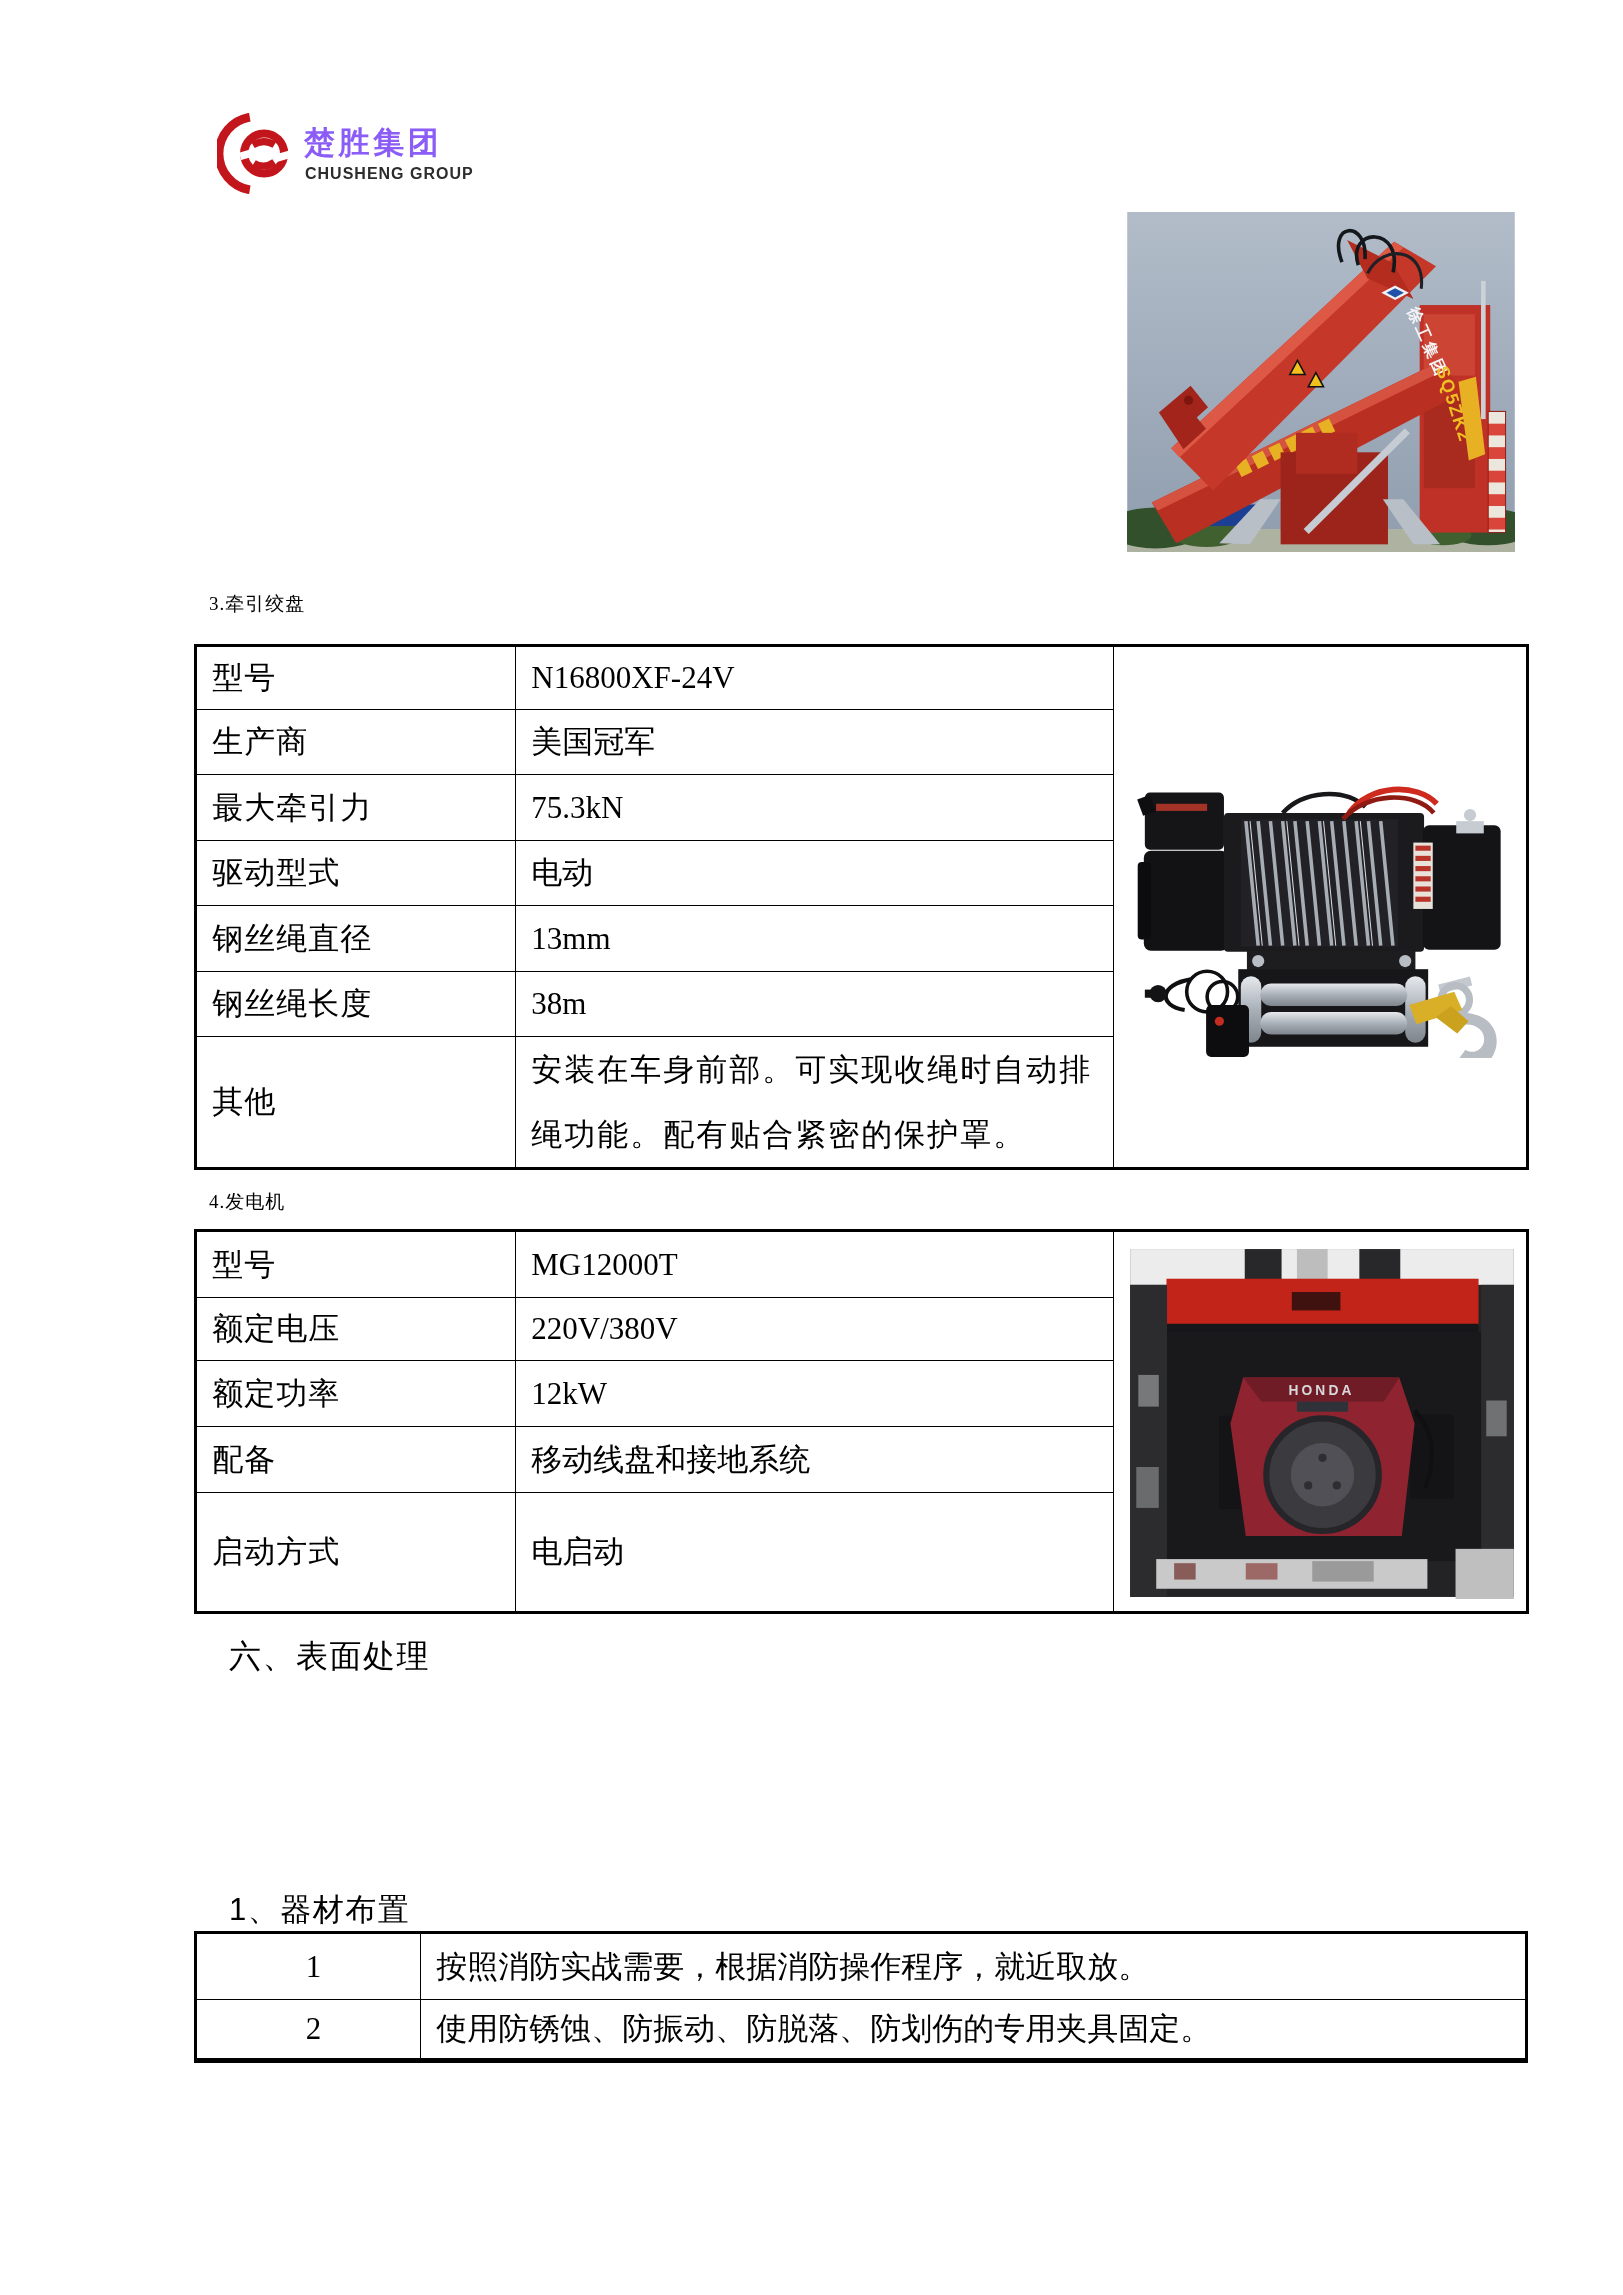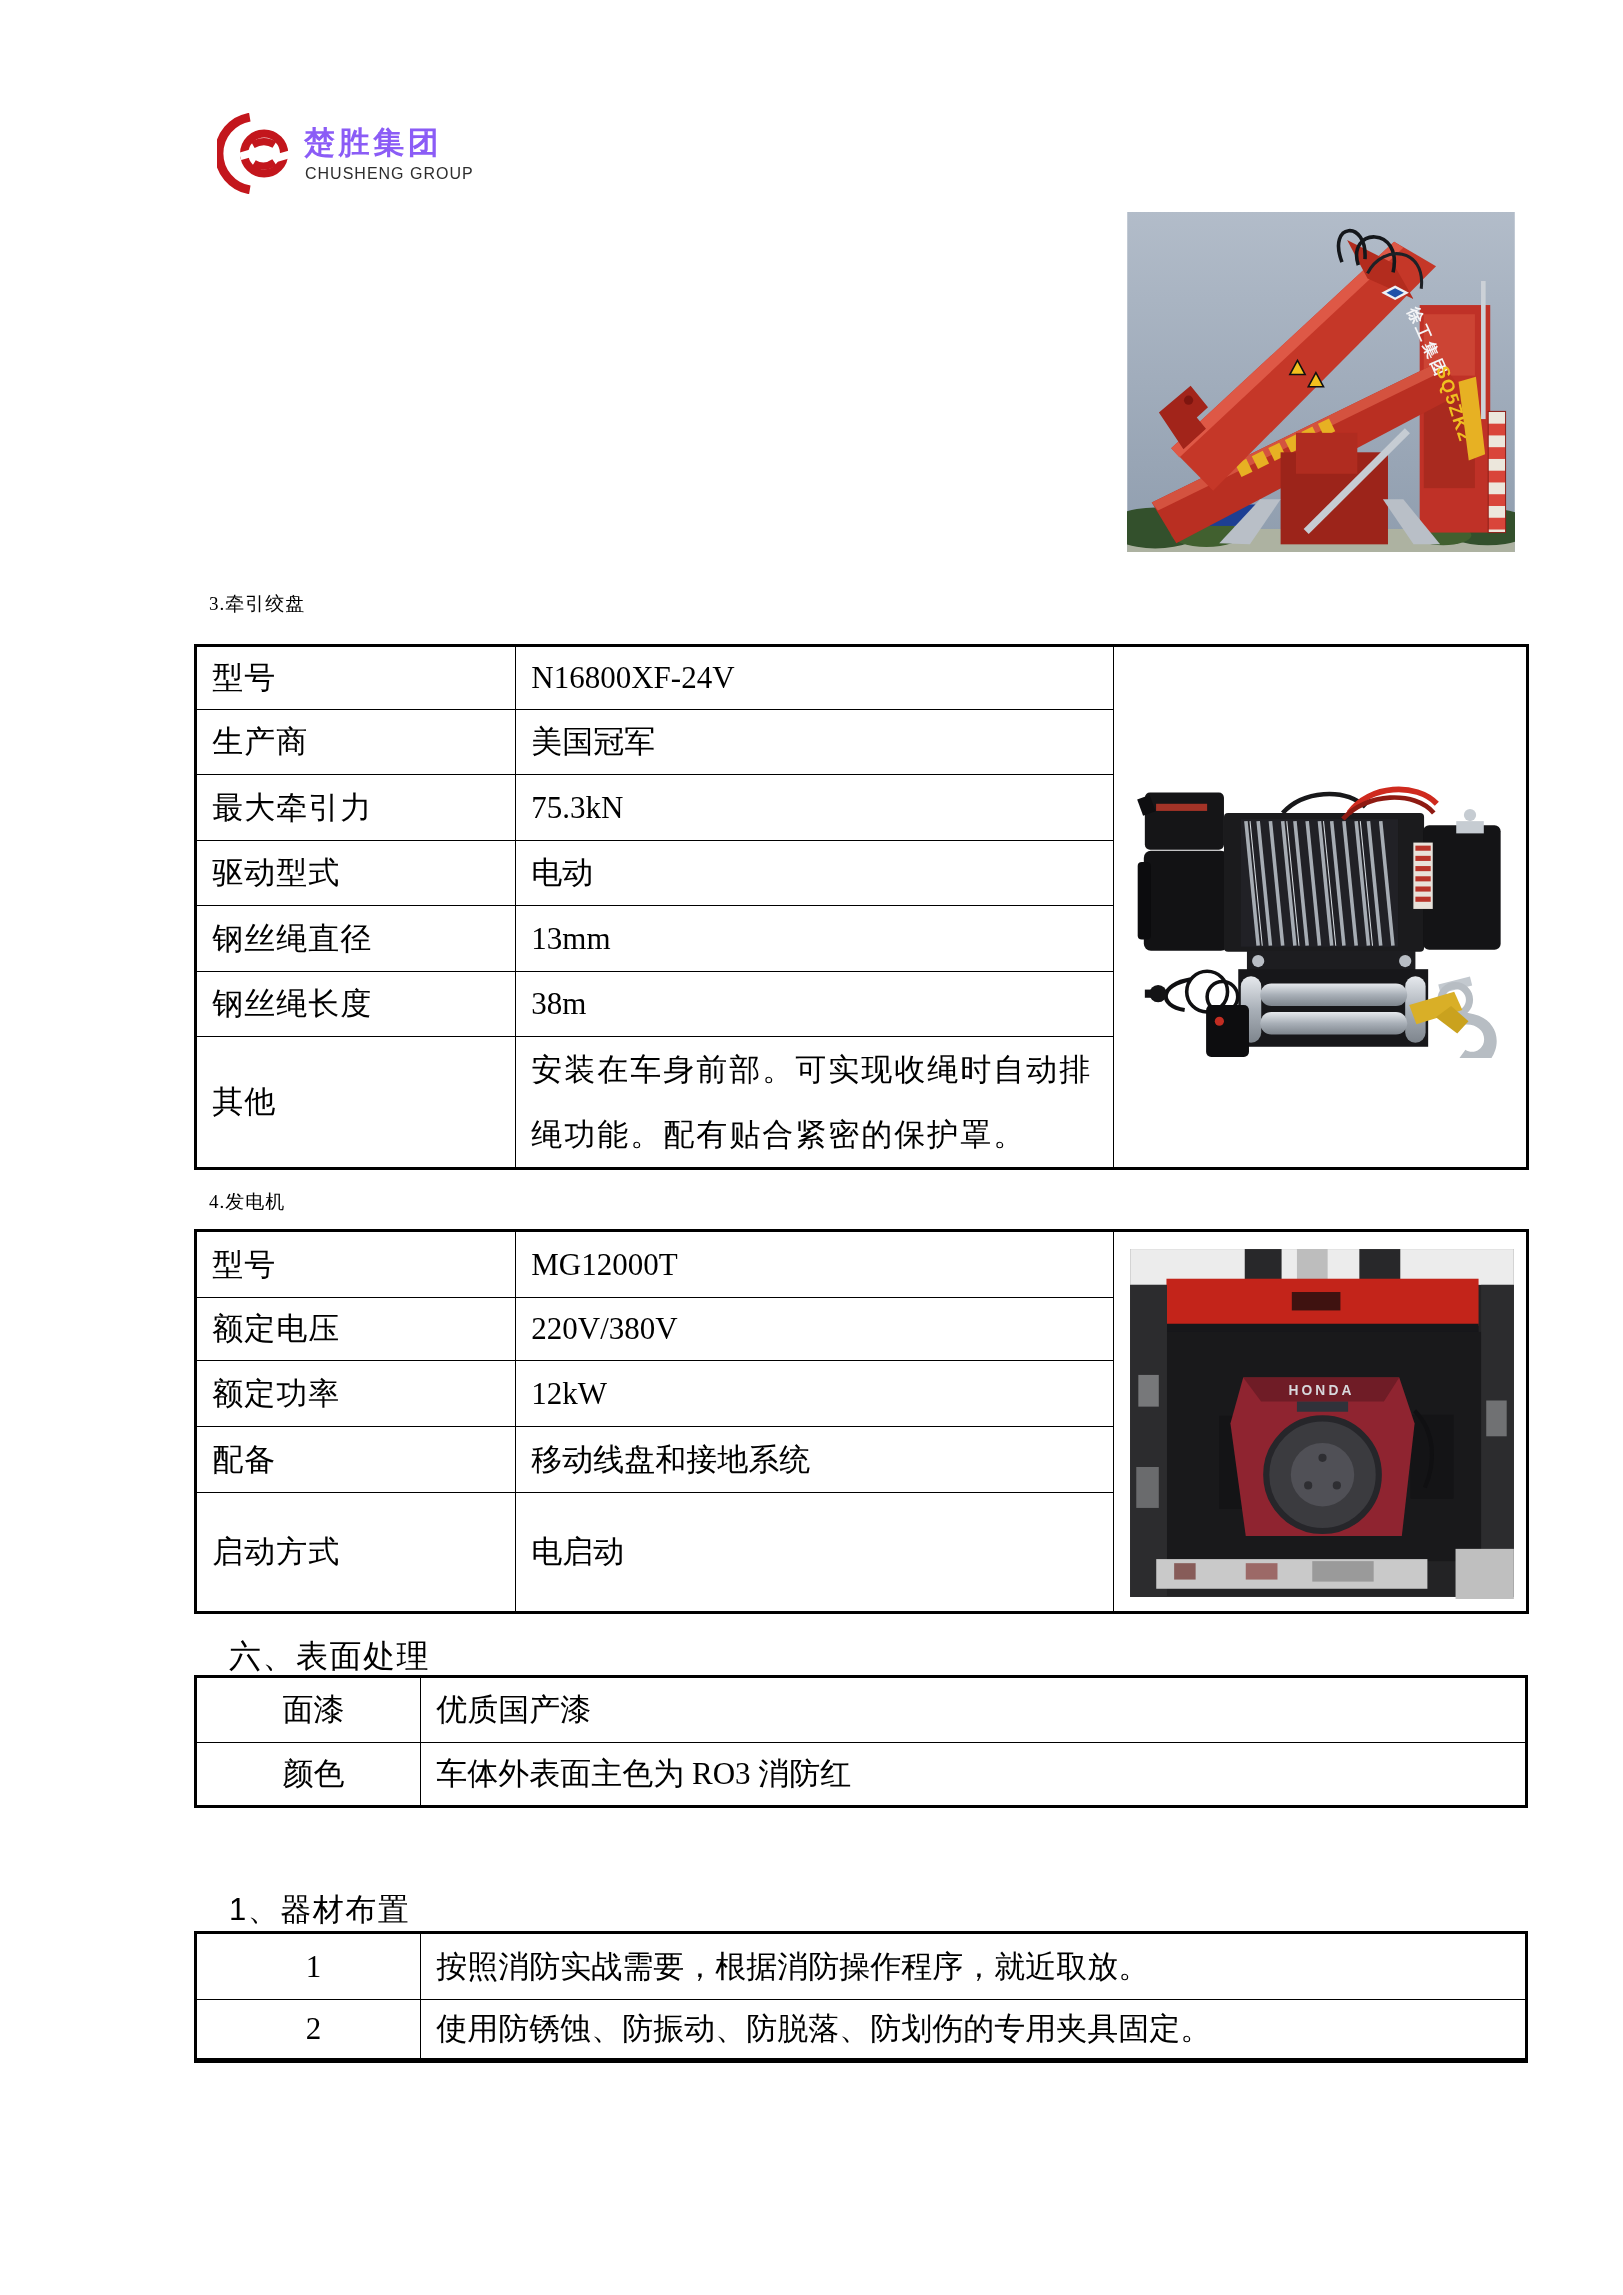--- a/index.html
+++ b/index.html
@@ -3,21 +3,21 @@
 <meta charset="utf-8">
 <style>
   html,body{margin:0;padding:0;background:#888;}
   #page{position:relative;width:1623px;height:2295px;background:#ffffff;
         font-family:"Liberation Serif","DejaVu Serif",serif;color:#000;overflow:hidden;}
   .abs{position:absolute;}
 
   
   #logo-cn{left:304px;top:122px;font-size:31px;font-weight:bold;letter-spacing:3.6px;color:#8b5cf6;
            font-family:"Liberation Sans","DejaVu Sans",sans-serif;}
-  #logo-en{left:305px;top:165px;font-size:16px;font-weight:normal;letter-spacing:1px;color:#2d2d2d;
+  #logo-en{left:305px;top:165px;font-size:16px;font-weight:bold;letter-spacing:1px;color:#2d2d2d;
            font-family:"Liberation Sans","DejaVu Sans",sans-serif;}
 
   
   table.doc{border-collapse:collapse;table-layout:fixed;position:absolute;background:#fff;}
   table.doc td{border:1.5px solid #000;font-size:31px;vertical-align:middle;overflow:hidden;
                padding:0 5.1px 0 15.3px;}
   table.doc{border:3.1px solid #000;}
   td.lab{letter-spacing:1px;}
   td.top{vertical-align:top;padding-top:10.2px;line-height:38px;}
   td.ctr{text-align:center;padding:0;}
@@ -313,36 +313,20 @@
       <rect x="55" y="610" width="530" height="58" fill="#c9c9c9"></rect>
       <rect x="90" y="618" width="42" height="32" fill="#6b2e2a" opacity="0.7"></rect>
       <rect x="230" y="618" width="62" height="32" fill="#7e2a26" opacity="0.6"></rect>
       <rect x="360" y="614" width="120" height="40" fill="#9a9a9a"></rect>
       <rect x="640" y="590" width="114" height="98" fill="#bfbfbf"></rect>
     </svg>
   </div>
 
   <div class="abs h-bold" style="left:192px;top:1635px;">六、表面处理</div>
 
-  <table class="doc" id="tbl-surface" style="left:194px;top:1675px;width:1331px;">
-    <colgroup>
-        <col style="width:225px">
-        <col style="width:1106px">
-      </colgroup>
-    <tbody>
-        <tr style="height:66px">
-      <td class="ctr">面漆</td>
-      <td>优质国产漆</td>
-    </tr>
-    <tr style="height:64px">
-      <td class="ctr">颜色</td>
-      <td>车体外表面主色为 RO3 消防红</td>
-    </tr>
-  </tbody>
-    </table>
 
   <div class="abs h-bold" style="left:192px;top:1889px;font-size:31px;">1、器材布置</div>
 
   <table class="doc" id="tbl-layout" style="left:194px;top:1931px;width:1331px;">
     <colgroup>
         <col style="width:225px">
         <col style="width:1106px">
       </colgroup>
     <tbody>
         <tr style="height:67px">

